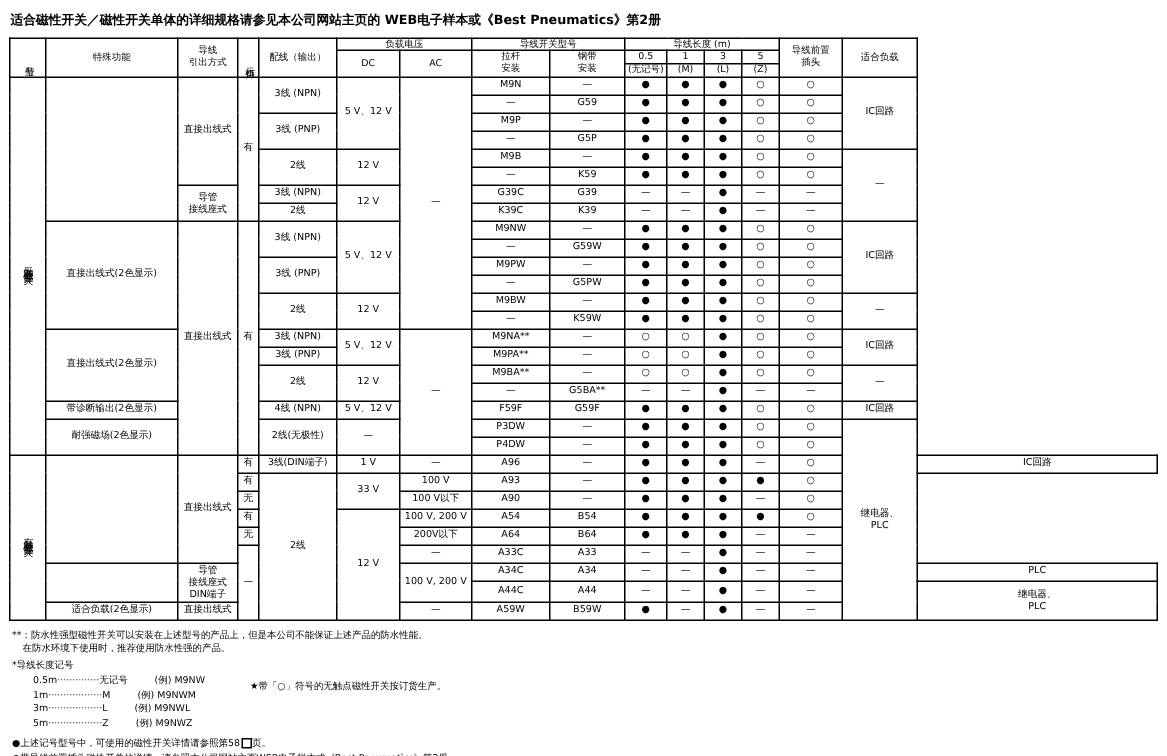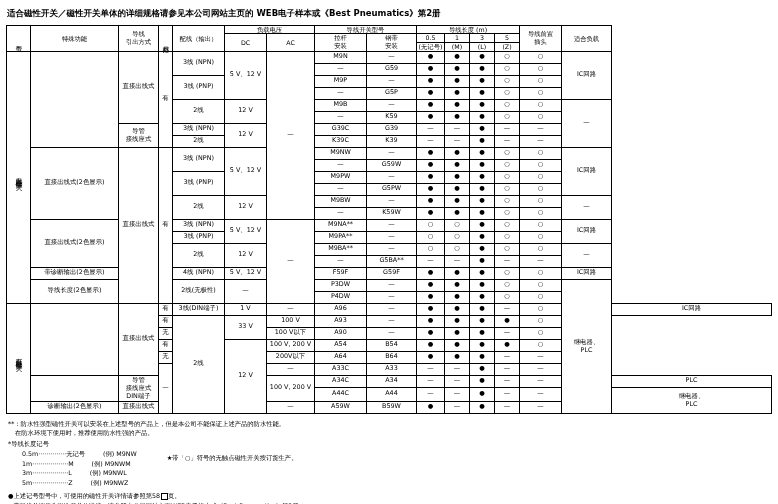--- a/index.html
+++ b/index.html
@@ -314,21 +314,21 @@
         <td class="b">G59F</td>
         <td class="dot">●</td>
         <td class="dot">●</td>
         <td class="dot">●</td>
         <td class="dot">○</td>
         <td class="dot">○</td>
         <td>IC回路</td>
       </tr>
 
       <tr style="height:12px">
-        <td rowspan="2">导线长度(2色显示)</td>
+        <td rowspan="2">耐强磁场(2色显示)</td>
         <td rowspan="2">2线(无极性)</td>
         <td rowspan="2">—</td>
         <td class="b">P3DW</td>
         <td class="b">—</td>
         <td class="dot">●</td>
         <td class="dot">●</td>
         <td class="dot">●</td>
         <td class="dot">○</td>
         <td class="dot">○</td>
         <td rowspan="11" style="line-height:1.3">继电器、<br>PLC</td>
@@ -435,21 +435,21 @@
         <td class="b">A44C</td>
         <td class="b">A44</td>
         <td class="dot">—</td>
         <td class="dot">—</td>
         <td class="dot">●</td>
         <td class="dot">—</td>
         <td class="dot">—</td>
         <td rowspan="2" style="line-height:1.3">继电器、<br>PLC</td>
       </tr>
       <tr style="height:12px">
-        <td>诊断输出(2色显示)</td>
+        <td>适合负载(2色显示)</td>
         <td>直接出线式</td>
         <td>—</td>
         <td class="b">A59W</td>
         <td class="b">B59W</td>
         <td class="dot">●</td>
         <td class="dot">—</td>
         <td class="dot">●</td>
         <td class="dot">—</td>
         <td class="dot">—</td>
       </tr>

